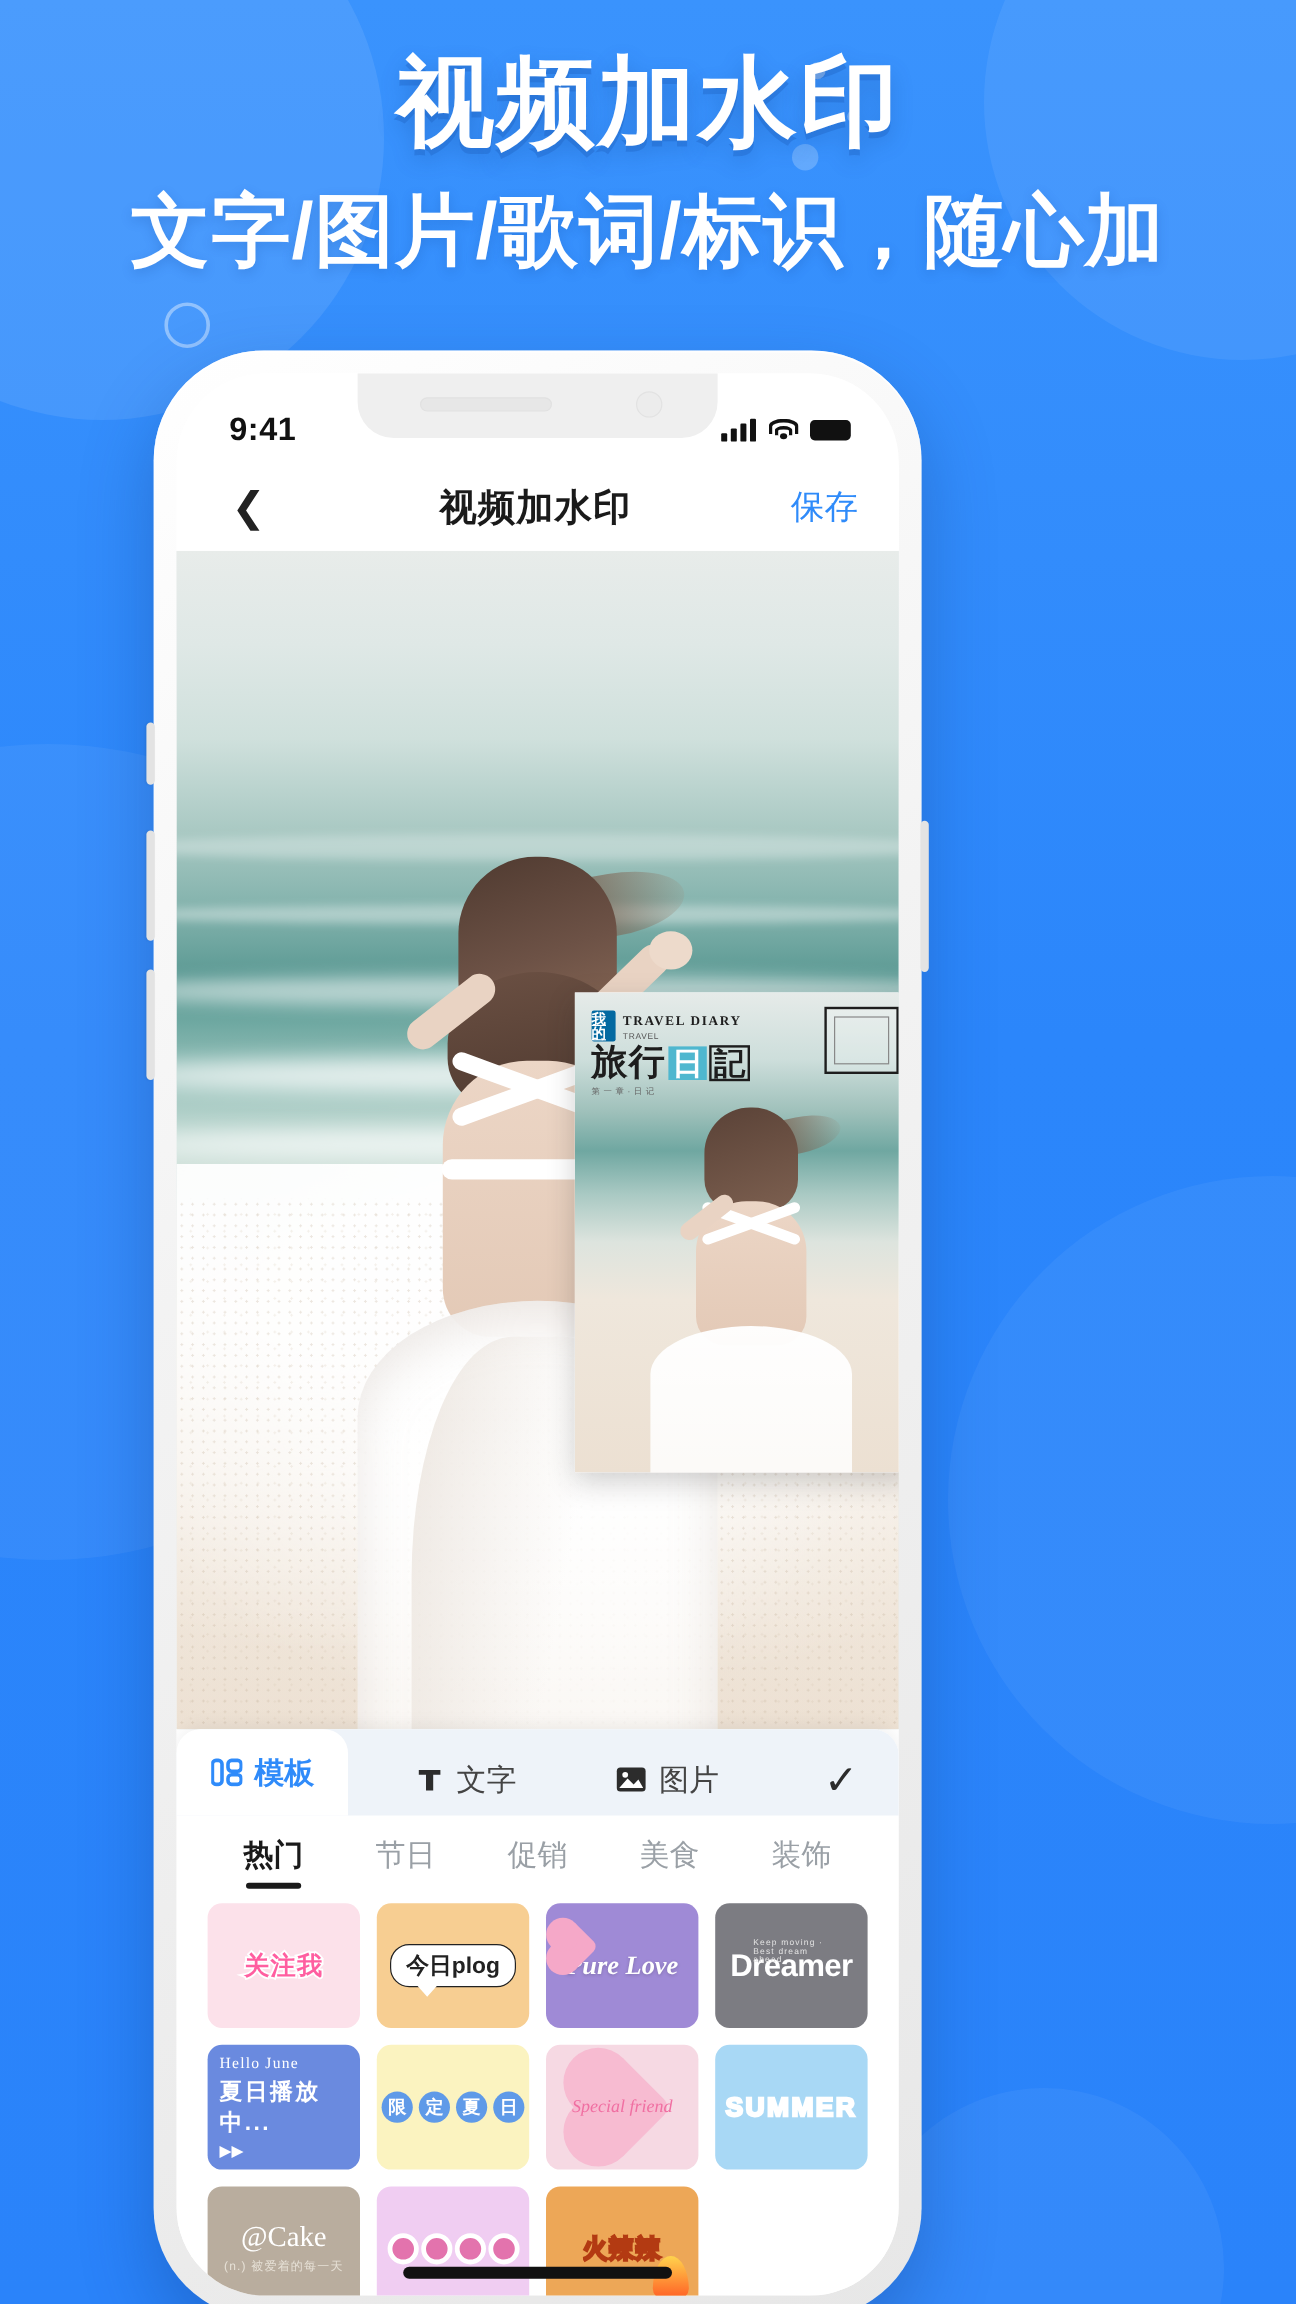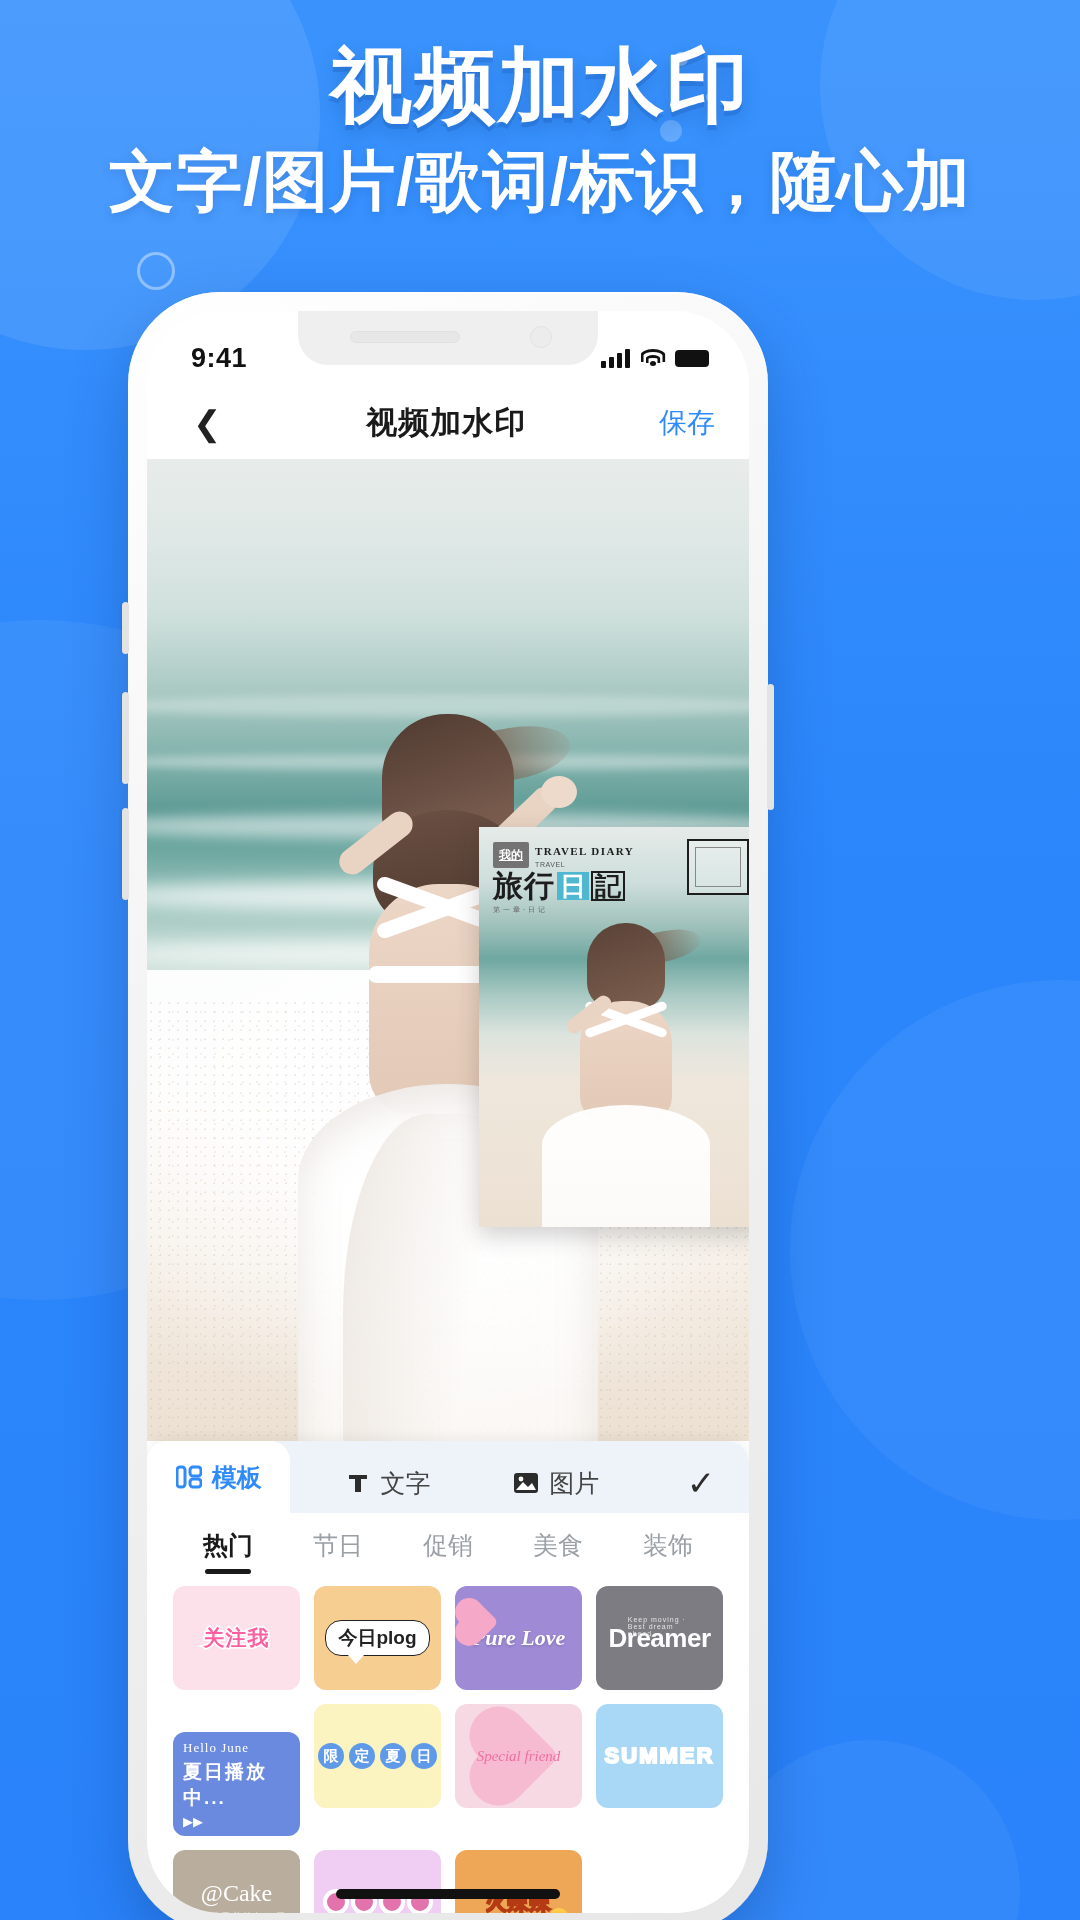--- a/index.html
+++ b/index.html
@@ -27,21 +27,21 @@
   .dot.d3{width:22px;height:22px;left:660px;top:120px;background:rgba(255,255,255,.22);}
 
   
   .headline{position:absolute;left:0;right:0;top:42px;text-align:center;z-index:5;}
   .h-title{
     font-size:82px;line-height:1.08;font-weight:bold;color:#ffffff;
     letter-spacing:2px;
     text-shadow:0 5px 0 rgba(30,95,190,.35), 0 9px 18px rgba(16,70,150,.30);
   }
   .h-sub{
-    margin-top:14px;font-size:66px;line-height:1.1;font-weight:bold;color:#ffffff;
+    margin-top:25px;font-size:66px;line-height:1.1;font-weight:bold;color:#ffffff;
     letter-spacing:1px;text-shadow:0 3px 10px rgba(16,70,150,.22);
   }
 
   
   .phone{
     position:absolute;left:128px;top:292px;width:640px;height:1640px;
     border-radius:92px;background:linear-gradient(150deg,#ffffff 0%,#f3f3f3 40%,#e7e7e7 100%);
     box-shadow:0 26px 60px rgba(10,50,120,.30), 0 2px 0 rgba(255,255,255,.7) inset;
     padding:19px;
     z-index:6;
@@ -156,21 +156,21 @@
   .wm-s1{position:absolute;left:50%;transform:translateX(-50%) rotate(20deg);top:92px;width:86px;height:9px;background:#fff;border-radius:5px;}
   .wm-s2{position:absolute;left:50%;transform:translateX(-50%) rotate(-20deg);top:92px;width:86px;height:9px;background:#fff;border-radius:5px;}
   .wm-skirt{position:absolute;left:50%;transform:translateX(-50%);top:182px;width:168px;height:260px;
      background:linear-gradient(180deg,rgba(255,255,255,.96),rgba(255,255,255,.7));
      border-radius:52% 52% 44% 44% / 16% 16% 28% 28%;}
   .wm-arm{position:absolute;left:2px;top:84px;width:52px;height:15px;border-radius:8px;background:#e9d3c3;transform:rotate(-38deg);}
 
   
   .wm-label{position:absolute;left:14px;top:14px;width:178px;z-index:3;}
   .wm-row1{display:flex;align-items:center;gap:6px;}
-  .wm-badge{width:36px;height:26px;background:#737373;color:#fff;font-size:12px;font-weight:bold;
+  .wm-badge{width:20px;height:26px;background:#0369a1;color:#fff;font-size:12px;font-weight:bold;
      display:flex;align-items:center;justify-content:center;border-radius:2px;line-height:1;text-decoration:underline;}
   .wm-eng{font-size:11px;letter-spacing:1.4px;color:#1e1e1e;font-weight:bold;
      font-family:"Liberation Serif",serif;}
   .wm-eng-sm{font-size:7px;letter-spacing:.6px;color:#555;margin-top:2px;}
   .wm-main{display:flex;align-items:center;gap:2px;margin-top:3px;}
   .wm-cn{font-size:30px;font-weight:bold;color:#1d1d1d;letter-spacing:1px;
      font-family:"Liberation Serif",serif;line-height:1;}
   .wm-cn-box{font-size:26px;font-weight:bold;color:#fff;background:#4fb7cf;padding:1px 3px;line-height:1;}
   .wm-cn-box2{font-size:26px;font-weight:bold;color:#1d1d1d;border:2px solid #1d1d1d;padding:0 2px;line-height:1;}
   .wm-tiny{font-size:7px;color:#666;margin-top:4px;letter-spacing:.5px;}
@@ -199,21 +199,21 @@
   .cell.none{background:#f1f4f8;border:2px solid #2f8bfa;flex-direction:column;gap:6px;}
   .none-ico{width:34px;height:34px;border-radius:50%;border:2.5px solid #3a3a3a;position:relative;}
   .none-ico:after{content:"";position:absolute;left:50%;top:50%;width:34px;height:2.5px;background:#3a3a3a;
      transform:translate(-50%,-50%) rotate(-45deg);}
   .none-lbl{font-size:21px;color:#3a3a3a;}
 
   .c-pink{background:#fce1ea;}
   .c-orange{background:#f7ce92;}
   .c-purple{background:#9f8ad6;}
   .c-gray{background:#7c7c82;}
-  .c-blue{background:#6a8adf;margin-top:28px;}
+  .c-blue{background:#6a8adf;}
   .c-cream{background:#fbf3c0;}
   .c-rose{background:#f6d9e3;}
   .c-lblue{background:#a8d8f5;}
   .c-taupe{background:#b9ad9e;}
   .c-lilac{background:#f0cdf2;}
   .c-amber{background:#eda757;}
 
   .t-follow{font-size:21px;font-weight:bold;color:#ff5ea0;-webkit-text-stroke:3px #fff;
      paint-order:stroke fill;letter-spacing:1px;}
   .t-plog{background:#fff;border-radius:16px;padding:4px 12px;font-size:19px;font-weight:bold;color:#222;

